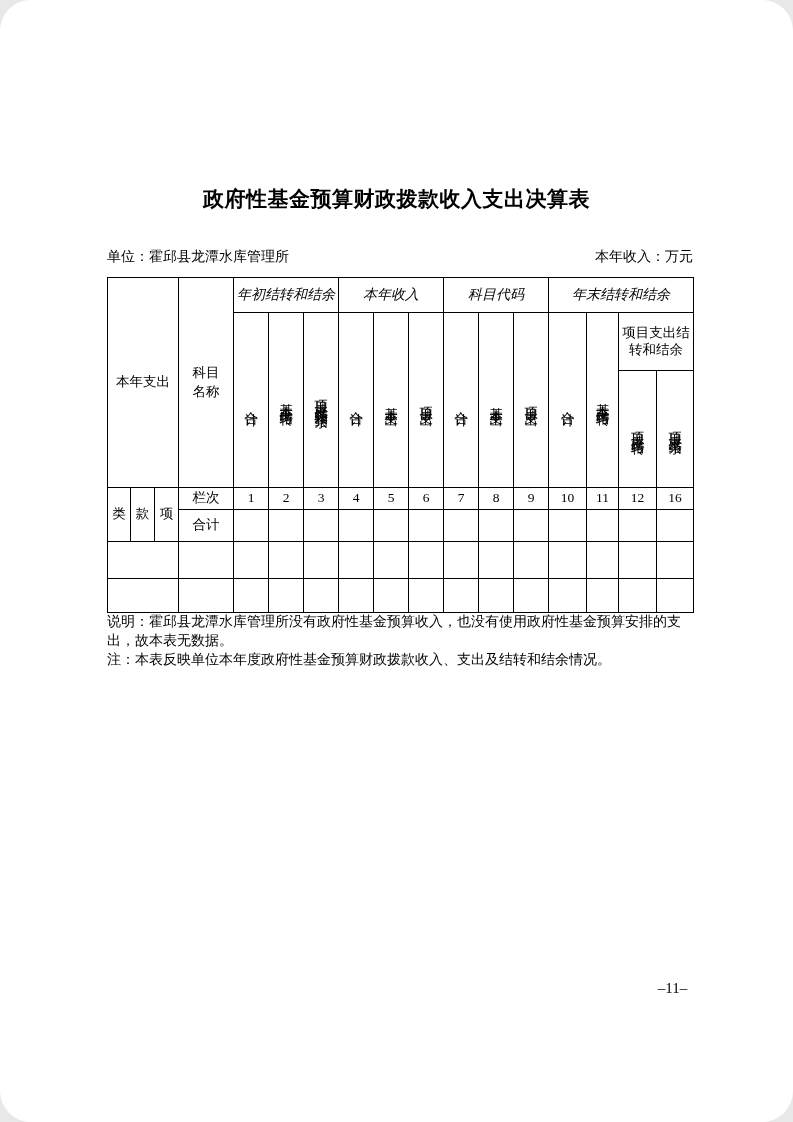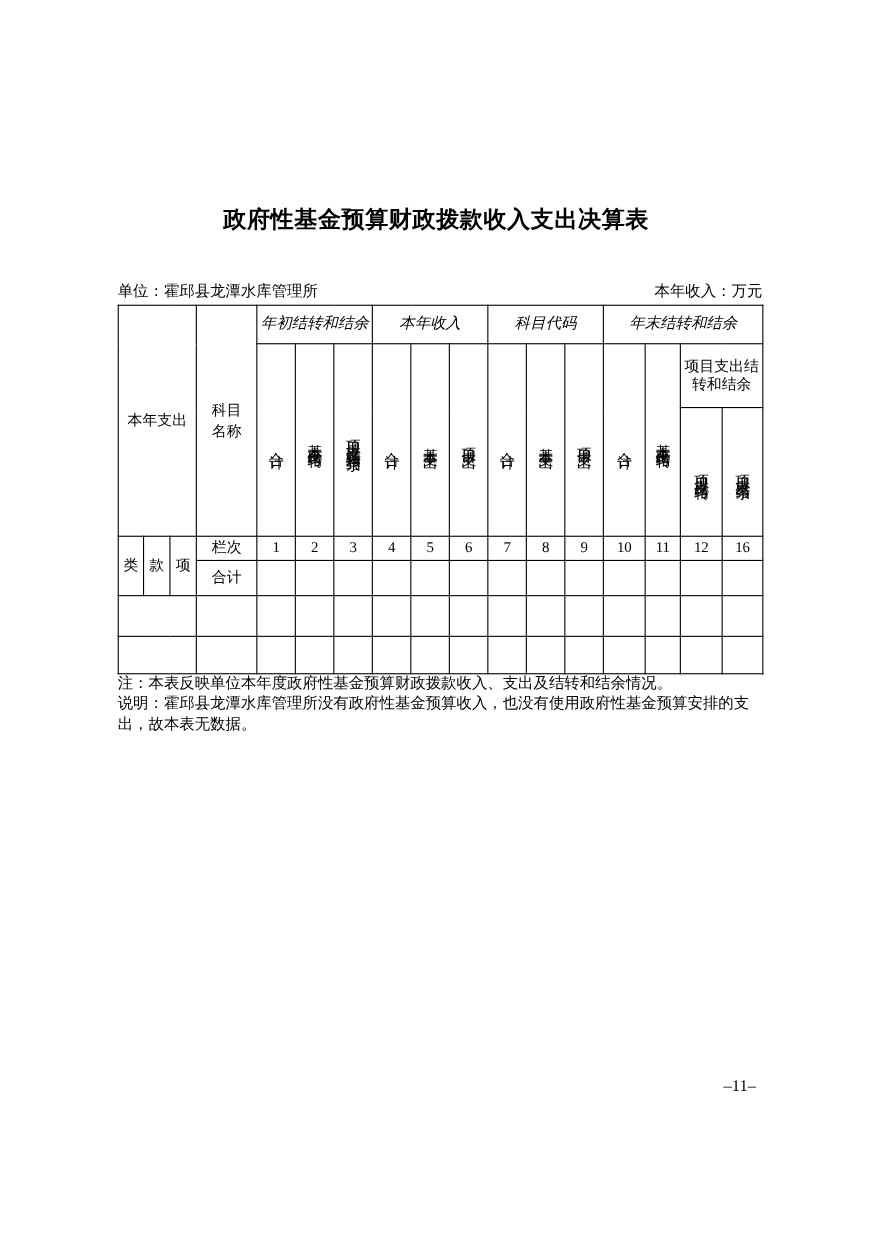--- a/index.html
+++ b/index.html
@@ -5,20 +5,21 @@
   html,body { margin:0; padding:0; background:#e8e8e8; }
   .page {
     position: relative;
     width: 793px;
     height: 1122px;
     margin: 0 auto;
     background: #ffffff;
     color: #000000;
     font-family: "Liberation Serif", "DejaVu Serif", serif;
     overflow: hidden;
+    border-radius: 31px;
   }
   .title {
     position: absolute;
     top: 185px;
     left: 0;
     width: 793px;
     text-align: center;
     font-size: 21px;
     font-weight: bold;
     letter-spacing: 0.5px;
@@ -26,21 +27,21 @@
   .form-code {
     position: absolute;
     top: 231px;
     left: 107px;
     width: 586px;
     text-align: right;
     font-size: 14px;
   }
   .meta-row {
     position: absolute;
-    top: 256px;
+    top: 248px;
     left: 107px;
     width: 586px;
     display: flex;
     justify-content: space-between;
     font-size: 14px;
   }
   table.budget {
     position: absolute;
     top: 277px;
     left: 107px;
@@ -225,19 +226,19 @@
       <td></td>
       <td></td>
       <td></td>
       <td></td>
       <td></td>
     </tr>
   </tbody>
     </table>
 
   <div class="notes">
+    <div>说明：霍邱县龙潭水库管理所没有政府性基金预算收入，也没有使用政府性基金预算安排的支出，故本表无数据。</div>
     <div>注：本表反映单位本年度政府性基金预算财政拨款收入、支出及结转和结余情况。</div>
-    <div>说明：霍邱县龙潭水库管理所没有政府性基金预算收入，也没有使用政府性基金预算安排的支出，故本表无数据。</div>
   </div>
 
   <div class="page-number">–11–</div>
 
 </div>
 
 </body></html>

